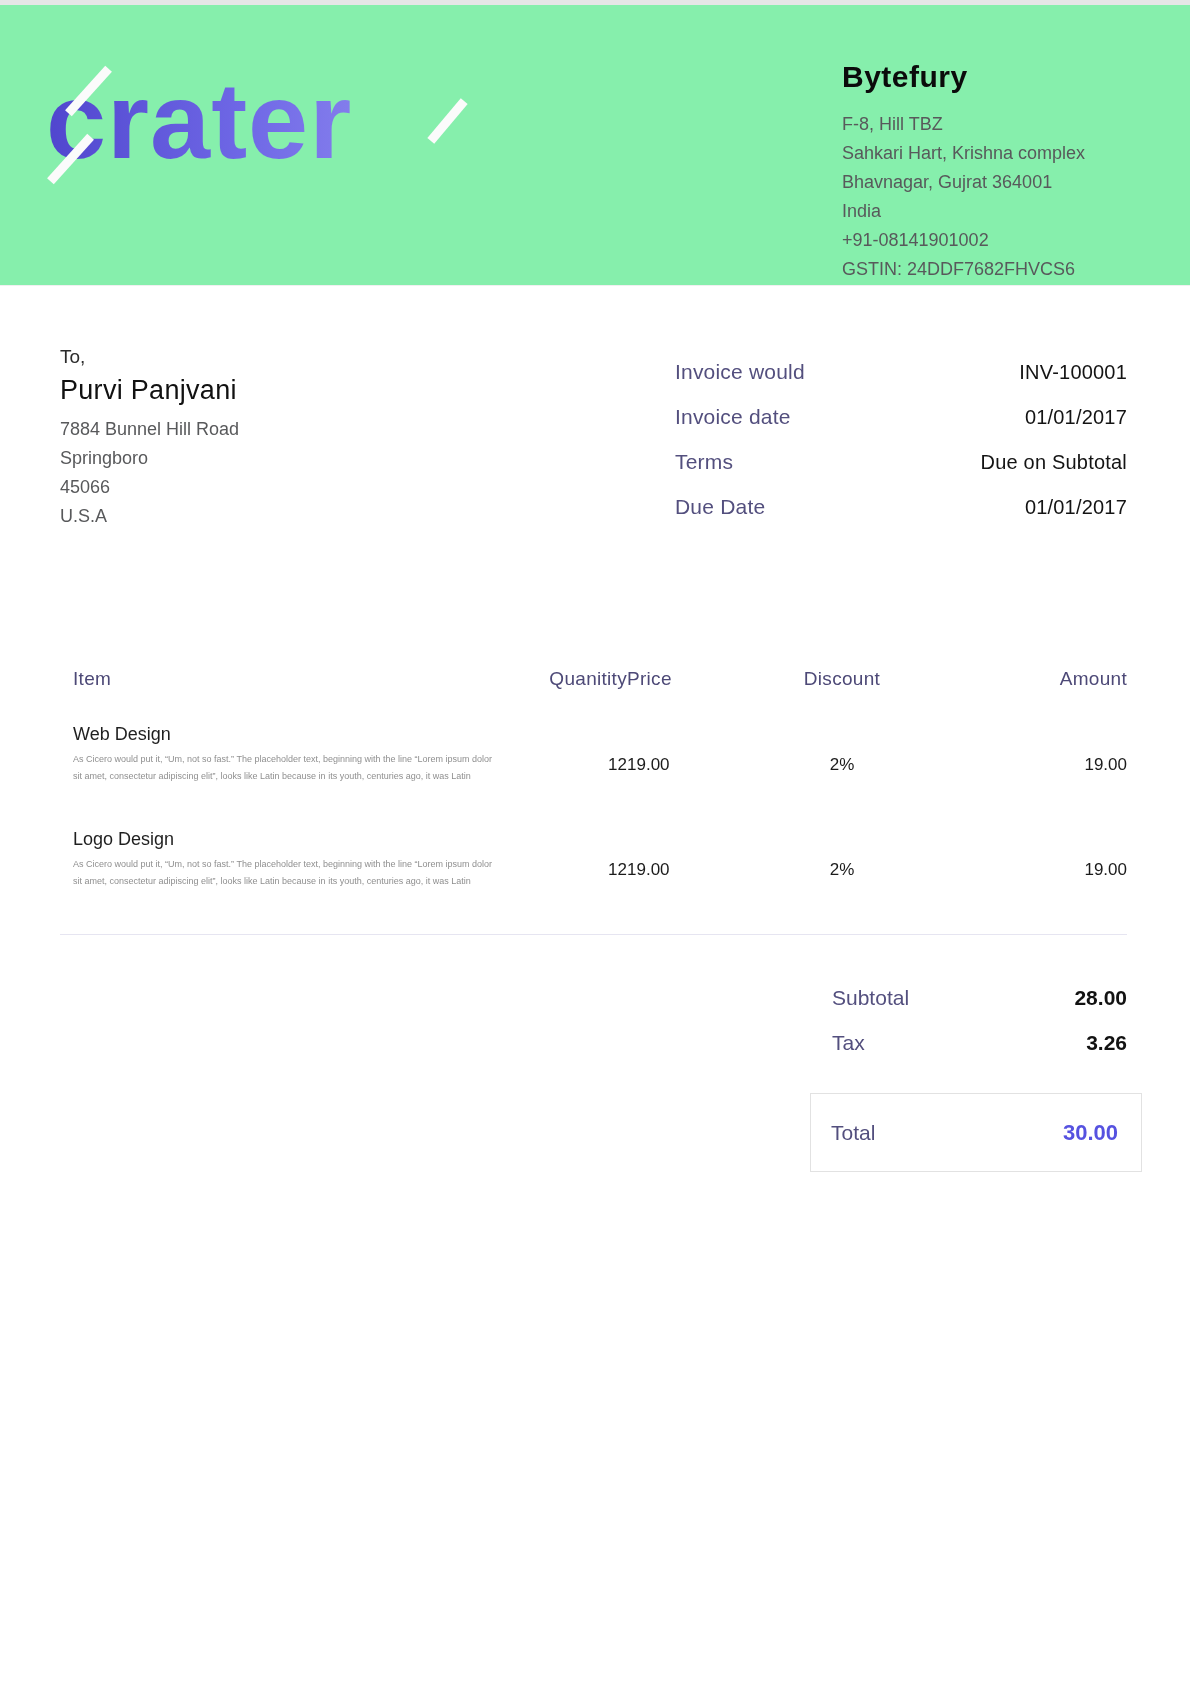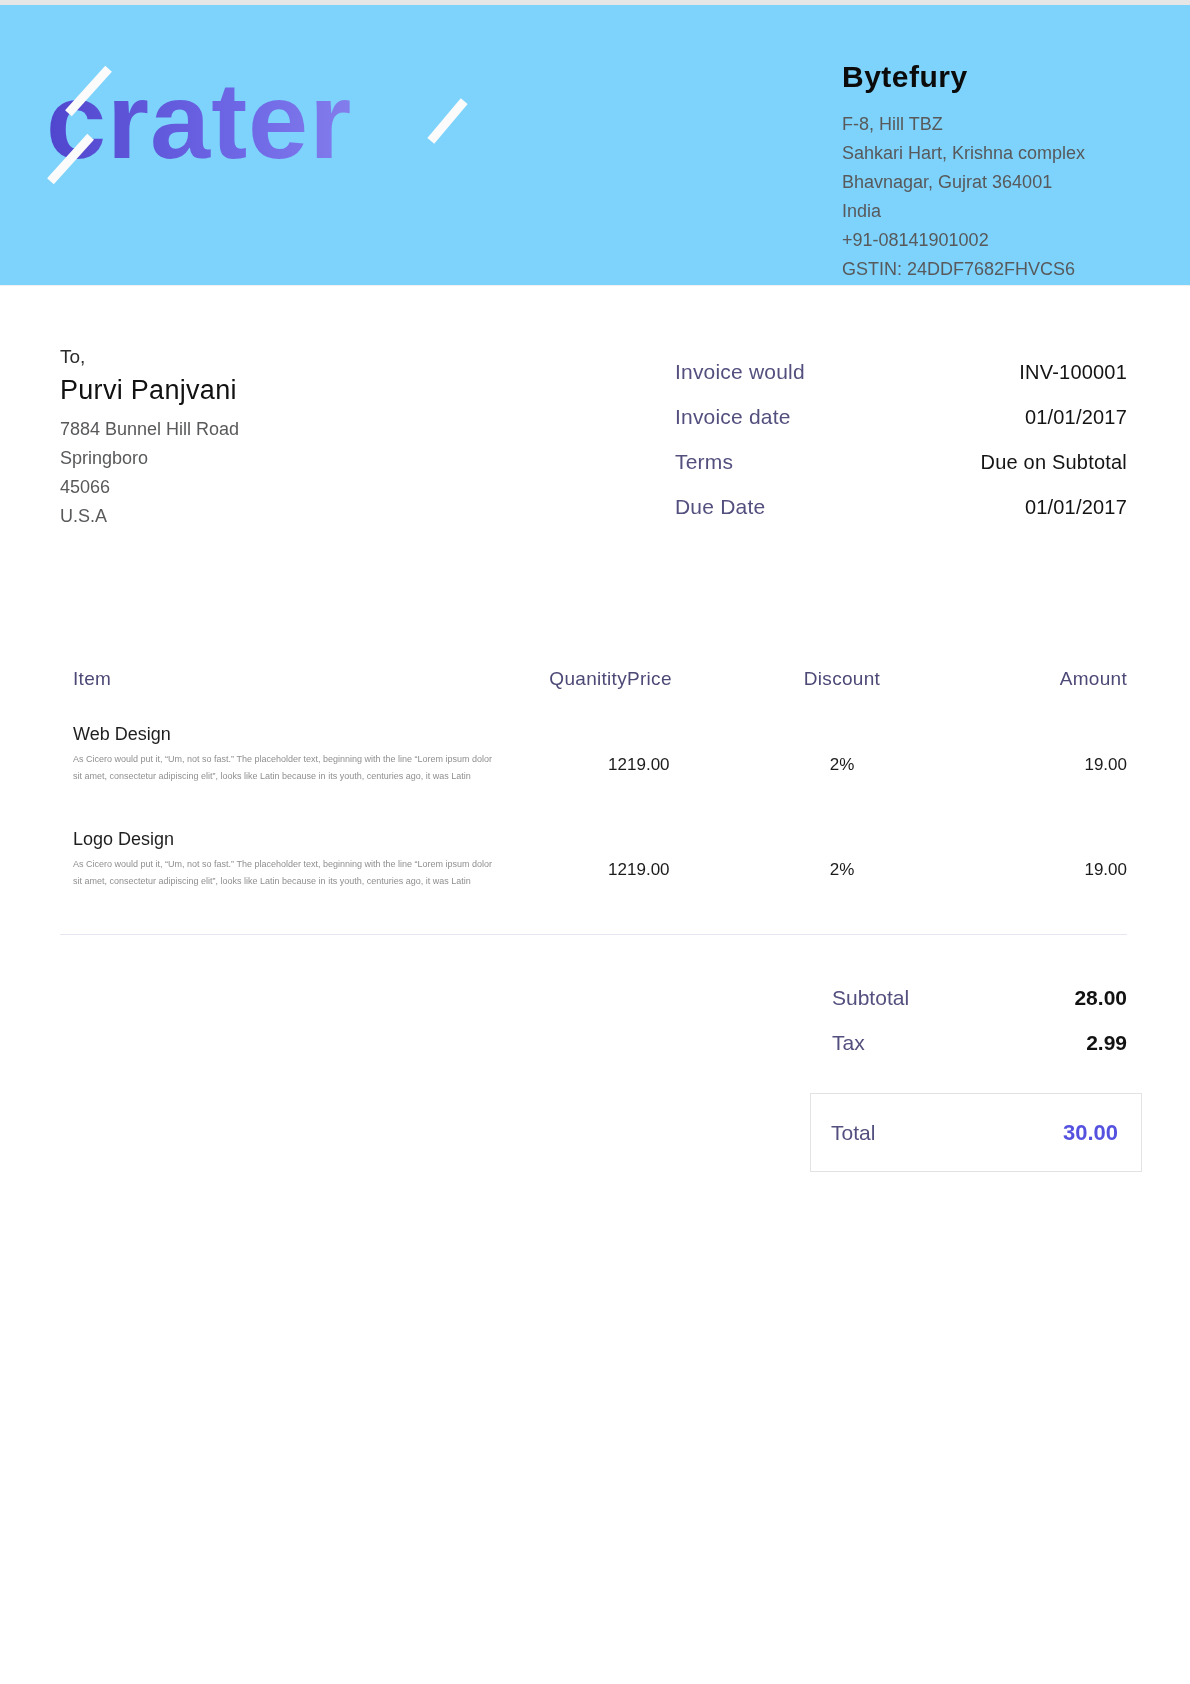--- a/index.html
+++ b/index.html
@@ -15,21 +15,21 @@
   }
   .top-strip {
     width: 100%;
     height: 5px;
     background: #e6e6e6;
   }
   
   .header {
     position: relative;
     height: 281px;
-    background: #7dd3fc;
+    background: #86efac;
     border-bottom: 1px solid #f0f0f0;
   }
   .logo {
     position: absolute;
     left: 46px;
     top: 62px;
     font-size: 108px;
     font-weight: bold;
     letter-spacing: 1px;
     line-height: 1.0;
@@ -226,21 +226,21 @@
 
   <div class="divider"></div>
 
   <div class="totals">
     <div class="totals-row">
       <div class="totals-label">Subtotal</div>
       <div class="totals-value">28.00</div>
     </div>
     <div class="totals-row">
       <div class="totals-label">Tax</div>
-      <div class="totals-value">2.99</div>
+      <div class="totals-value">3.26</div>
     </div>
   </div>
 
   <div class="total-box">
     <div class="totals-label">Total</div>
     <div class="total-value">30.00</div>
   </div>
 
 </div>
 

